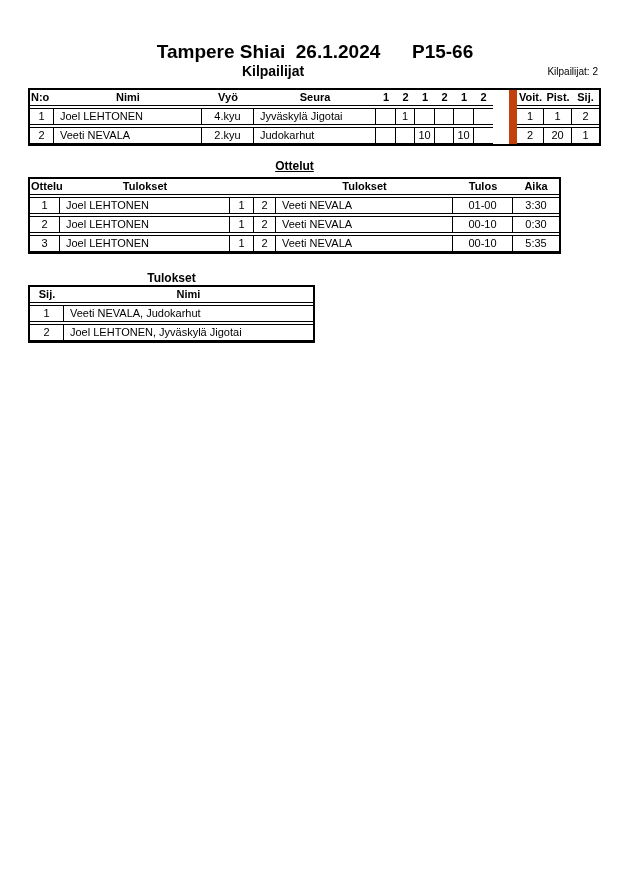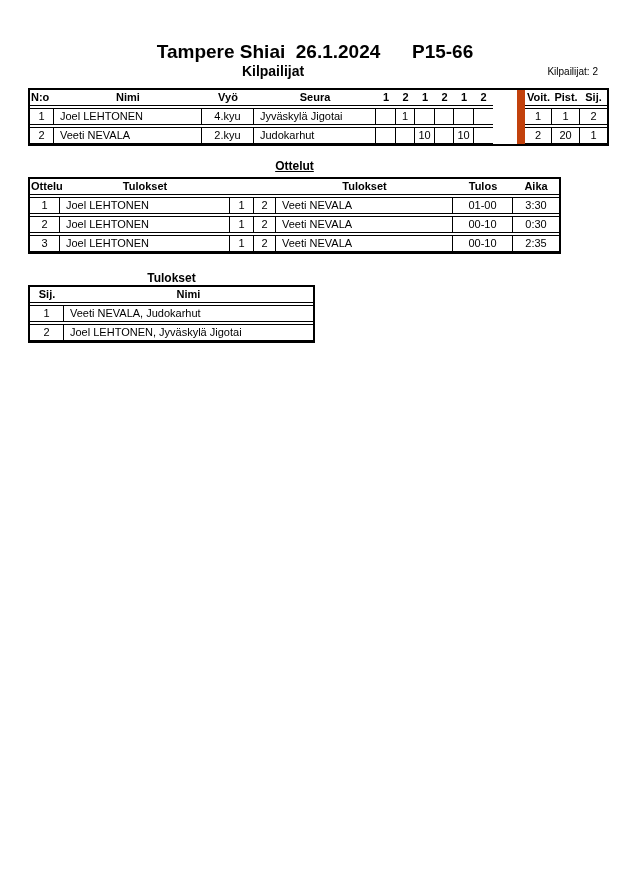--- a/index.html
+++ b/index.html
@@ -19,21 +19,21 @@
     position:absolute; top:66px; right:32px; font-size:10px;margin-left:18px;
   }
   .sec-title { position:absolute; text-align:center; font-size:12px; font-weight:bold; }
   .sec-title.ottelut  { top:159px; left:28px; width:533px;text-decoration:underline; }
   .sec-title.tulokset { top:271px; left:28px; width:287px; }
 
   .tbl {
     position:absolute; display:flex; align-items:stretch;
     border:2px solid #000; box-sizing:border-box; background:#fff;
   }
-  .t1 { top:88px;  left:28px;gap:8px; }
+  .t1 { top:88px;  left:28px; }
   .t2 { top:177px; left:28px; }
   .t3 { top:285px; left:28px; }
   .sec2 { border-left:8px solid #c2410c;margin-left:16px; }
 
   .row {
     display:flex; box-sizing:border-box; height:17px;
     border-top:1px solid #000; border-bottom:1px solid #000;
     margin-bottom:2px; align-items:stretch;
   }
   .row.hdr { border-top:none; height:16px; font-weight:bold; }
@@ -158,21 +158,21 @@
         <div class="c w-tulos">00-10</div>
         <div class="c w-aika last">0:30</div>
       </div>
       <div class="row">
         <div class="c w-ott">3</div>
         <div class="c w-valk left">Joel LEHTONEN</div>
         <div class="c w-n1">1</div>
         <div class="c w-n2">2</div>
         <div class="c w-sin left">Veeti NEVALA</div>
         <div class="c w-tulos">00-10</div>
-        <div class="c w-aika last">2:35</div>
+        <div class="c w-aika last">5:35</div>
       </div>
     </div>
   </div>
 
   <div class="sec-title tulokset">Tulokset</div>
   <div class="tbl t3">
     <div>
       <div class="row hdr">
         <div class="c w-rsij">Sij.</div>
         <div class="c w-rnimi last">Nimi</div>

